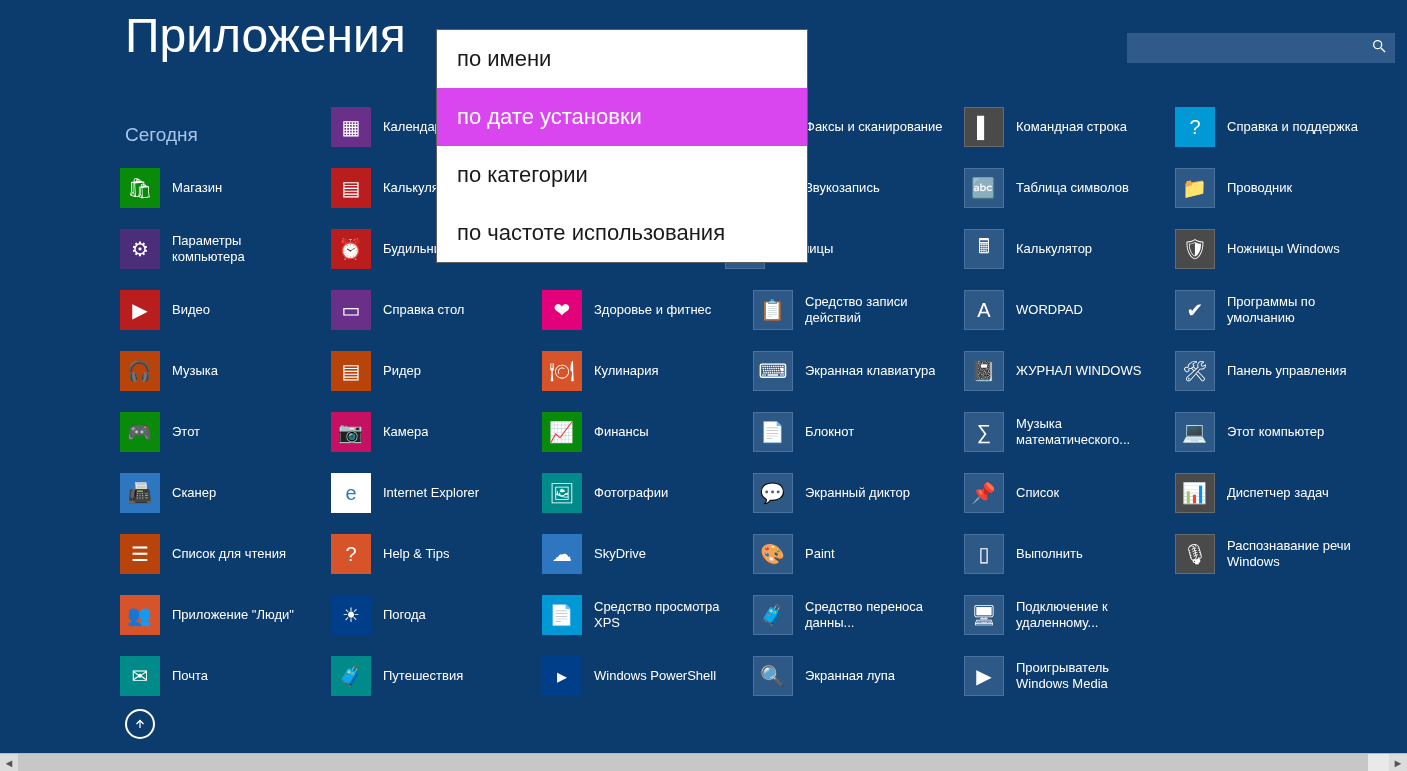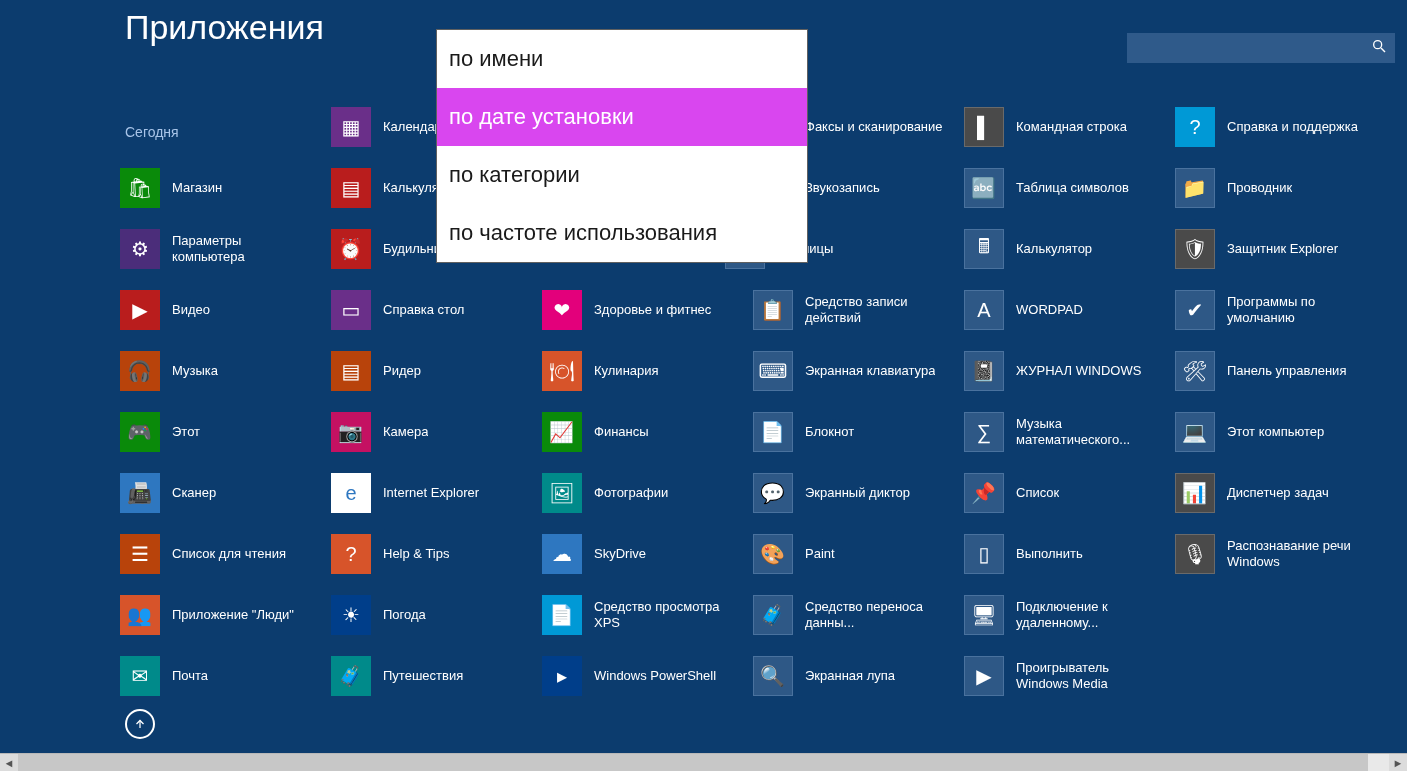--- a/index.html
+++ b/index.html
@@ -15,42 +15,42 @@
   .screen {
     width: 1407px;
     height: 753px;
     position: relative;
     overflow: hidden;
   }
   .title {
     position: absolute;
     top: 8px;
     left: 125px;
-    font-size: 34px;
+    font-size: 48px;
     font-weight: 300;
     letter-spacing: 0px;
     color: #ffffff;
   }
   .search-box {
     position: absolute;
     top: 33px;
     right: 12px;
     width: 268px;
     height: 30px;
     background: #2f5a8a;
     display: flex;
     align-items: center;
     justify-content: flex-end;
     padding-right: 8px;
   }
   .search-icon-svg { width: 16px; height: 16px; fill: none; stroke: #fff; stroke-width: 2; }
   .group-label {
     position: absolute;
     color: #a8c4e8;
-    font-size: 14px;
+    font-size: 19px;
     font-weight: 400;
   }
   .apps-area {
     position: absolute;
     top: 102px;
     left: 120px;
     right: 10px;
     bottom: 60px;
   }
   .app-tile {
@@ -86,21 +86,21 @@
   .sort-menu {
     position: absolute;
     top: 29px;
     left: 436px;
     width: 372px;
     background: #ffffff;
     border: 1px solid #606060;
     z-index: 100;
   }
   .sort-item {
-    padding: 16px 12px;
+    padding: 16px 20px;
     color: #1a1a1a;
     font-size: 22px;
     font-weight: 300;
     cursor: default;
   }
   .sort-item.selected {
     background: #d946ef;
     color: #ffffff;
   }
   .up-circle {
@@ -355,21 +355,21 @@
       <div class="app-tile" style="left: 1055px; top: 0px;">
         <div class="app-icon ico-simple bg-ltblue">?</div>
         <div class="app-label">Справка и поддержка</div>
       </div>
       <div class="app-tile" style="left: 1055px; top: 61px;">
         <div class="app-icon ico-simple bg-tile">📁</div>
         <div class="app-label">Проводник</div>
       </div>
       <div class="app-tile" style="left: 1055px; top: 122px;">
         <div class="app-icon ico-simple bg-dkgrey">🛡</div>
-        <div class="app-label">Защитник Explorer</div>
+        <div class="app-label">Ножницы Windows</div>
       </div>
       <div class="app-tile" style="left: 1055px; top: 183px;">
         <div class="app-icon ico-simple bg-tile">✔</div>
         <div class="app-label">Программы по умолчанию</div>
       </div>
       <div class="app-tile" style="left: 1055px; top: 244px;">
         <div class="app-icon ico-simple bg-tile">🛠</div>
         <div class="app-label">Панель управления</div>
       </div>
       <div class="app-tile" style="left: 1055px; top: 305px;">

